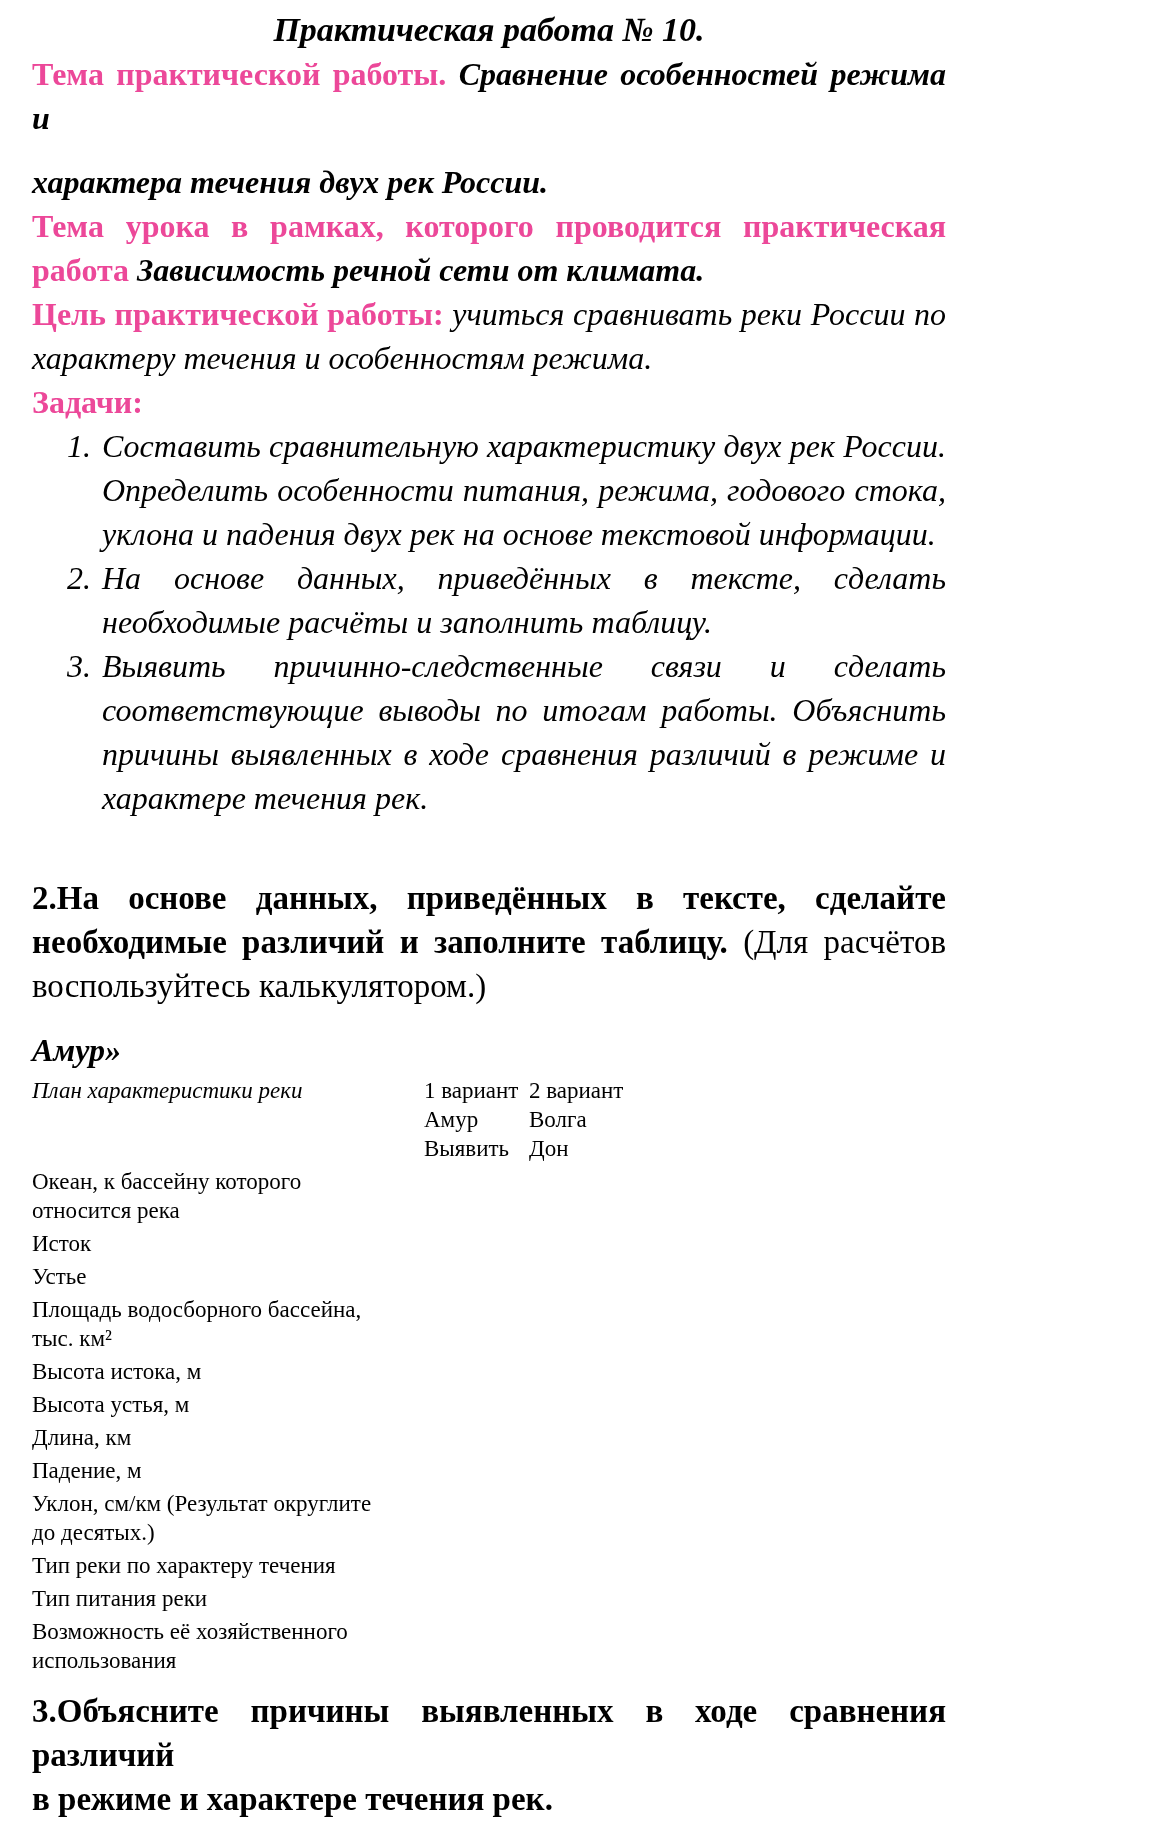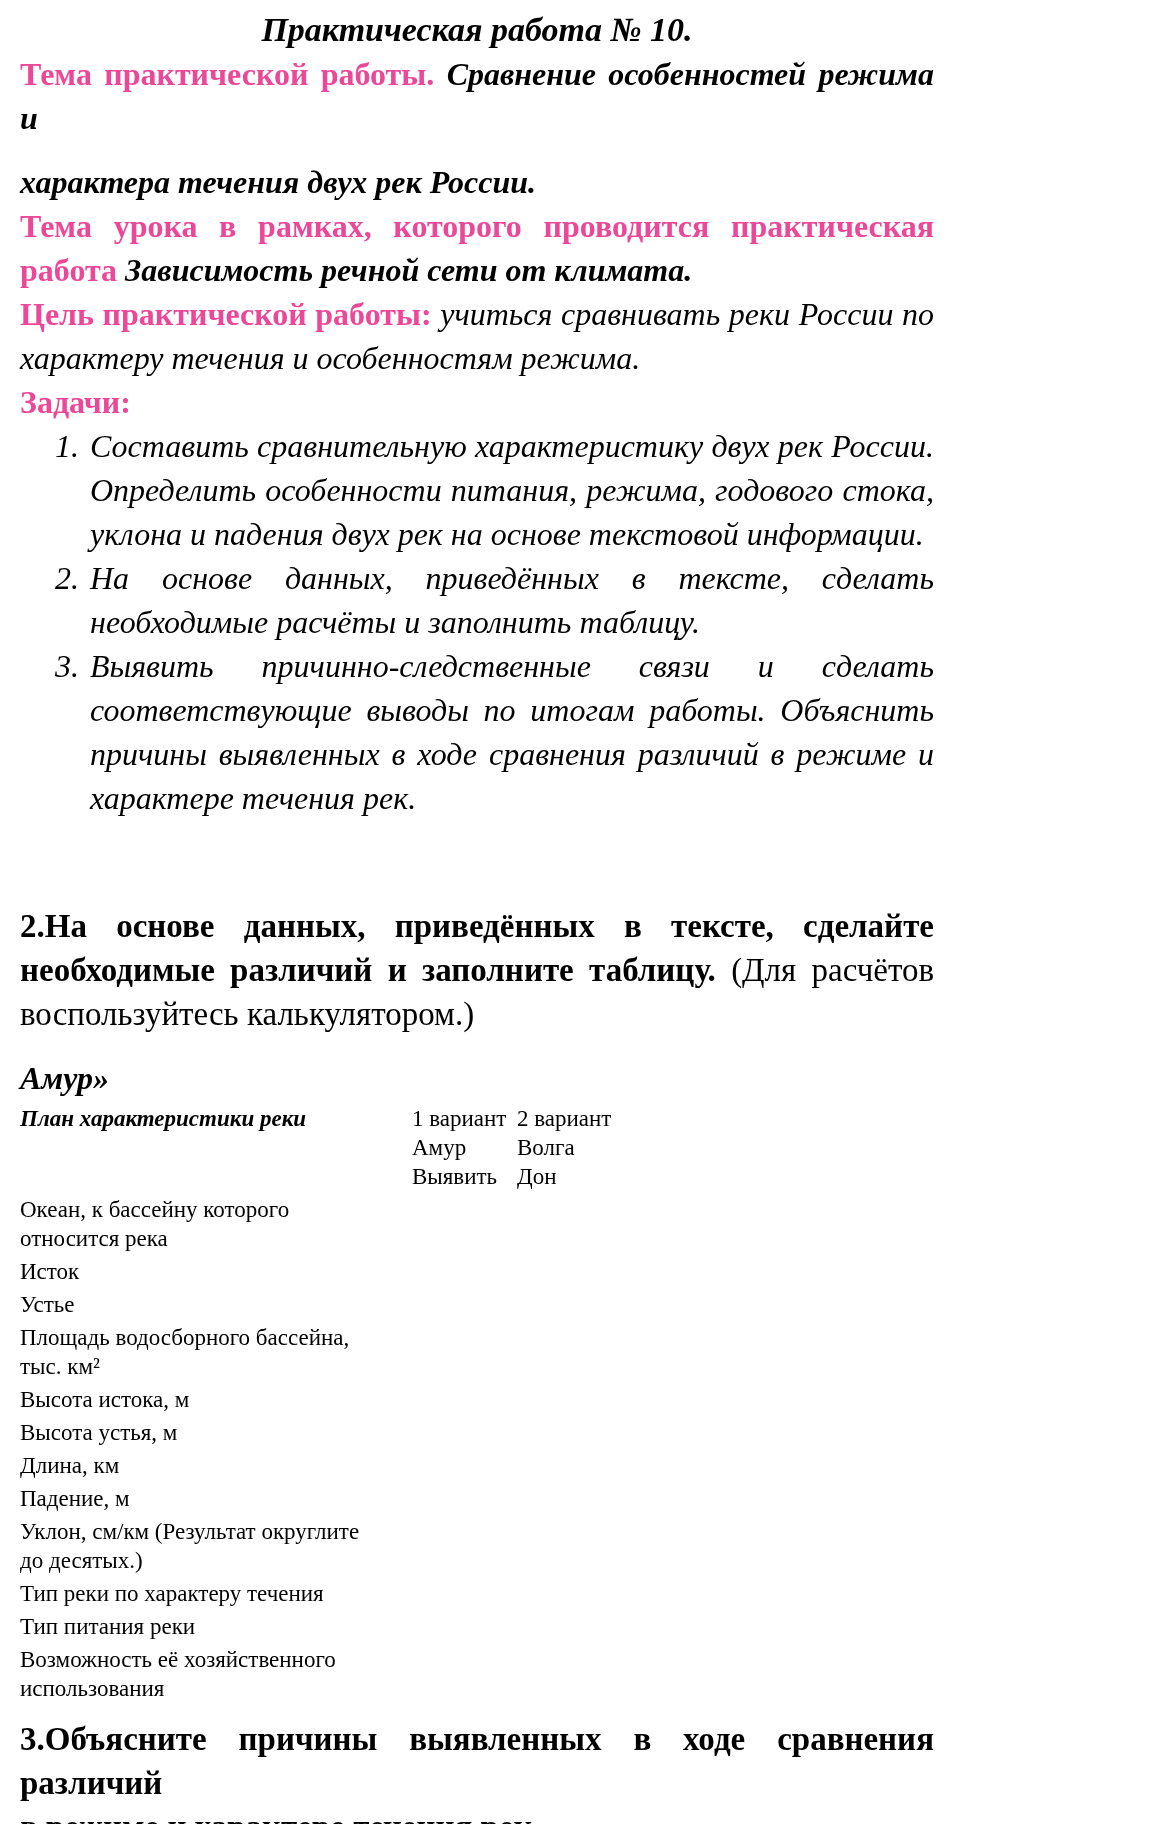--- a/index.html
+++ b/index.html
@@ -4,20 +4,21 @@
 <style>
   html, body { margin: 0; padding: 0; background: #fff; }
   .page {
     position: relative;
     width: 954px;
     height: 1824px;
     overflow: hidden;
     background: #ffffff;
     color: #000;
     font-family: "Liberation Serif", "DejaVu Serif", serif;
+    padding-left: 12px;
   }
   .content { padding: 8px 20px 0 20px; }
 
   .line { font-size: 32px; line-height: 44px; }
   
   .jl { text-align: justify; text-align-last: justify; }
   .red { color: #ec4899; font-weight: bold; font-style: normal; }
   .bi { font-weight: bold; font-style: italic; margin-top: 20px; }
   .it { font-style: italic; }
   .bd { font-weight: bold; }
@@ -29,30 +30,30 @@
     font-size: 34px;
     line-height: 44px;
   }
 
   .task { position: relative; margin-left: 70px; }
   .task .num {
     position: absolute; left: -35px; top: 0;
     font-size: 32px; line-height: 44px;
   }
 
-  .step2 { margin-top: 84px; }
+  .step2 { margin-top: 56px; }
   .step2 .line { font-size: 33px; }
   .caption-indent { text-indent: 70px; }
 
   table { border-collapse: collapse; margin-top: 2px; border: none; }
   td { vertical-align: top; font-size: 23px; line-height: 29px; padding: 2px 0; border: none; }
   td.c1 { width: 362px; padding-right: 30px; }
   td.c2 { width: 105px; }
   td.c3 { width: 250px; }
-  .plan { font-weight: bold; font-style: italic; }
+  .plan { font-weight: normal; font-style: italic; }
 
   .step3 { margin-top: 12px; }
   .step3 .line { font-size: 33px; font-weight: bold; }
   .step4 {
     margin-top: 14px;
     font-size: 33px; line-height: 44px; font-weight: bold;
   }
 
   .scrollbar {
     position: absolute;

